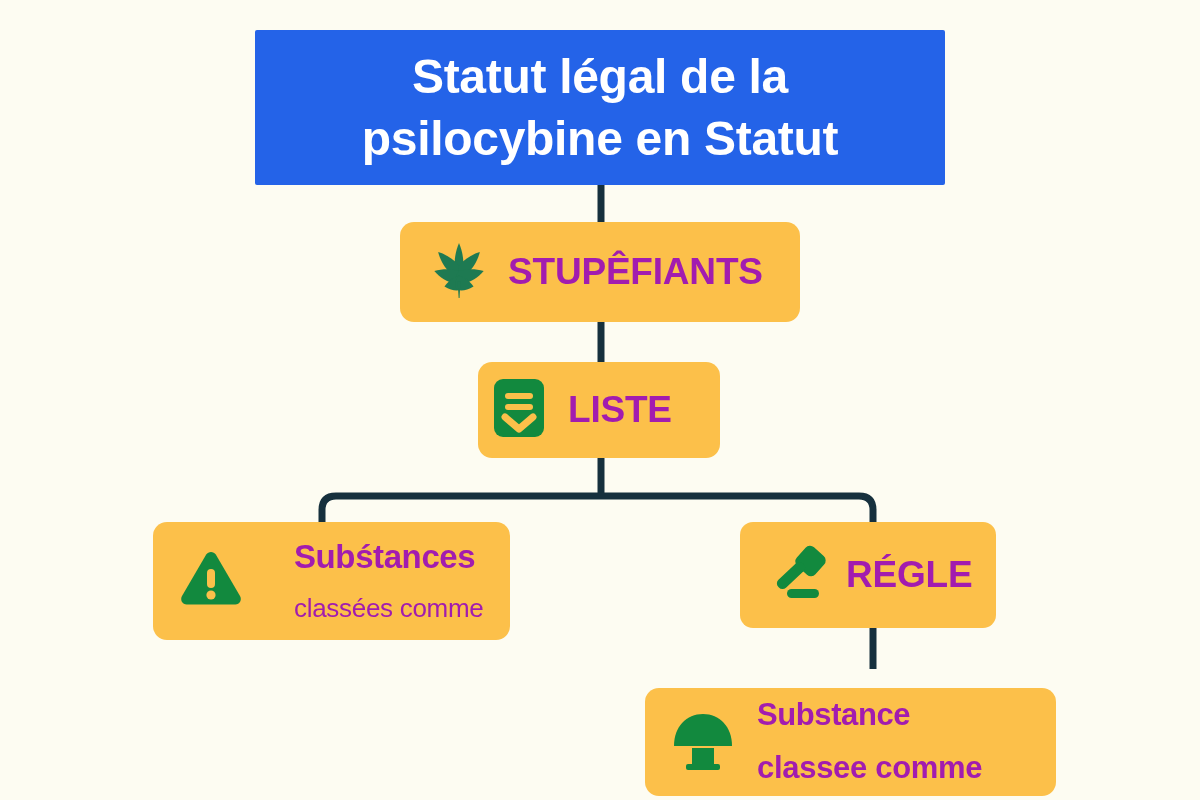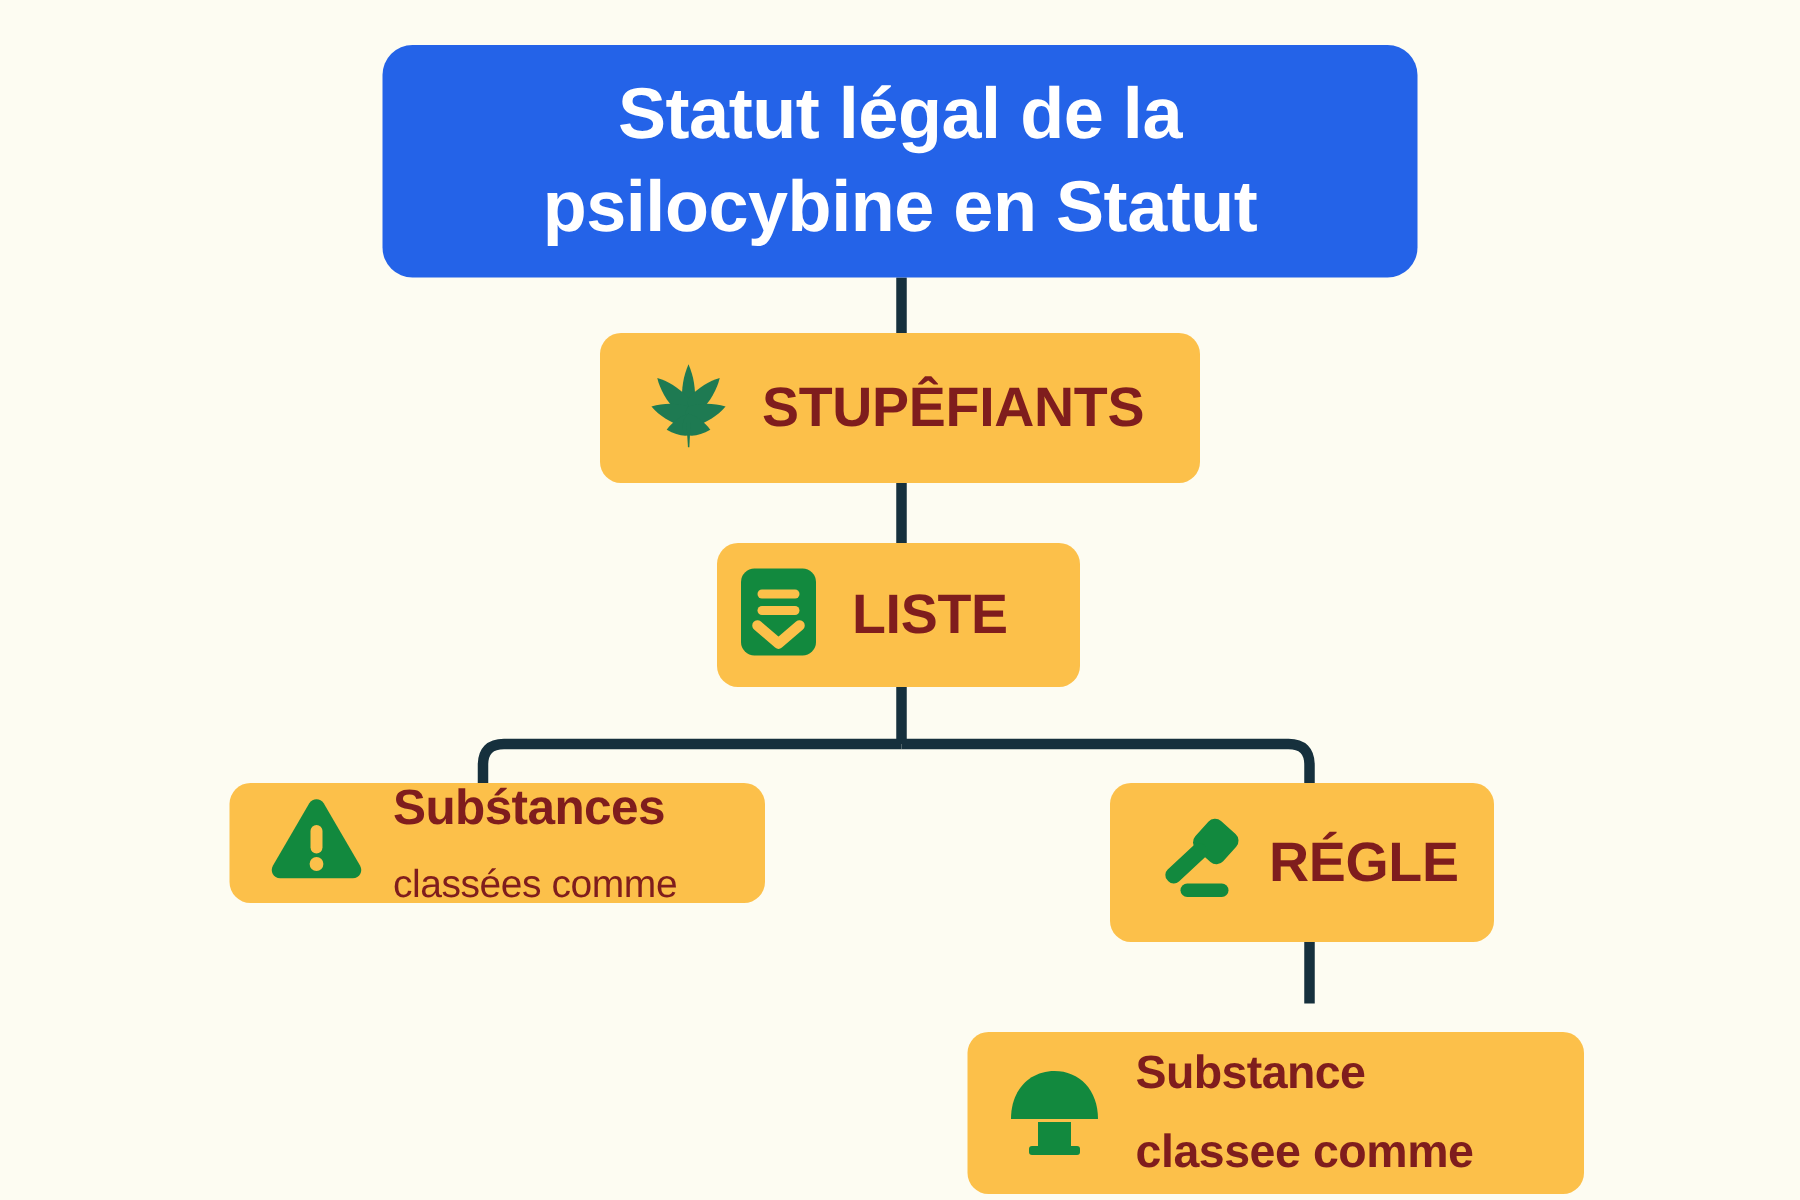--- a/index.html
+++ b/index.html
@@ -35,40 +35,40 @@
     border-radius: 14px;
   }
 
   
   .node-root {
     left: 255px;
     top: 30px;
     width: 690px;
     height: 155px;
     background: #2463e8;
-    border-radius: 20px;
+    border-radius: 2px;
     justify-content: center;
     padding: 0 26px;
   }
   .node-root .title {
     color: #ffffff;
     font-size: 48px;
     font-weight: bold;
     line-height: 1.28;
     text-align: center;
     letter-spacing: -0.3px;
   }
 
   
   .node-yellow {
     background: #fcc04a;
     border-radius: 14px;
   }
   .node-label {
-    color: #7f1d1d;
+    color: #a21caf;
     white-space: pre-line;
   }
   .label-caps {
     font-size: 37px;
     font-weight: bold;
     letter-spacing: -0.2px;
   }
   .label-two {
     line-height: 1.12;
   }
@@ -102,28 +102,30 @@
   }
   .node-stupefiants .icon { margin-right: 18px; }
 
   .node-liste {
     left: 478px; top: 362px; width: 242px; height: 96px;
     padding-left: 14px;
   }
   .node-liste .icon { margin-right: 22px; }
 
   .node-substances {
-    left: 153px; top: 522px; width: 357px; height: 80px;
+    left: 153px; top: 522px; width: 357px; height: 118px;
     padding-left: 25px;
+    gap: 32px;
   }
   .node-substances .icon { margin-right: 18px; }
 
   .node-regle {
     left: 740px; top: 522px; width: 256px; height: 106px;
     padding-left: 28px;
+    border-radius: 13px;
   }
   .node-regle .icon { margin-right: 16px; }
 
   .node-substance {
     left: 645px; top: 688px; width: 411px; height: 108px;
     padding-left: 22px;
   }
   .node-substance .icon { margin-right: 18px; }
 </style>
 </head>

